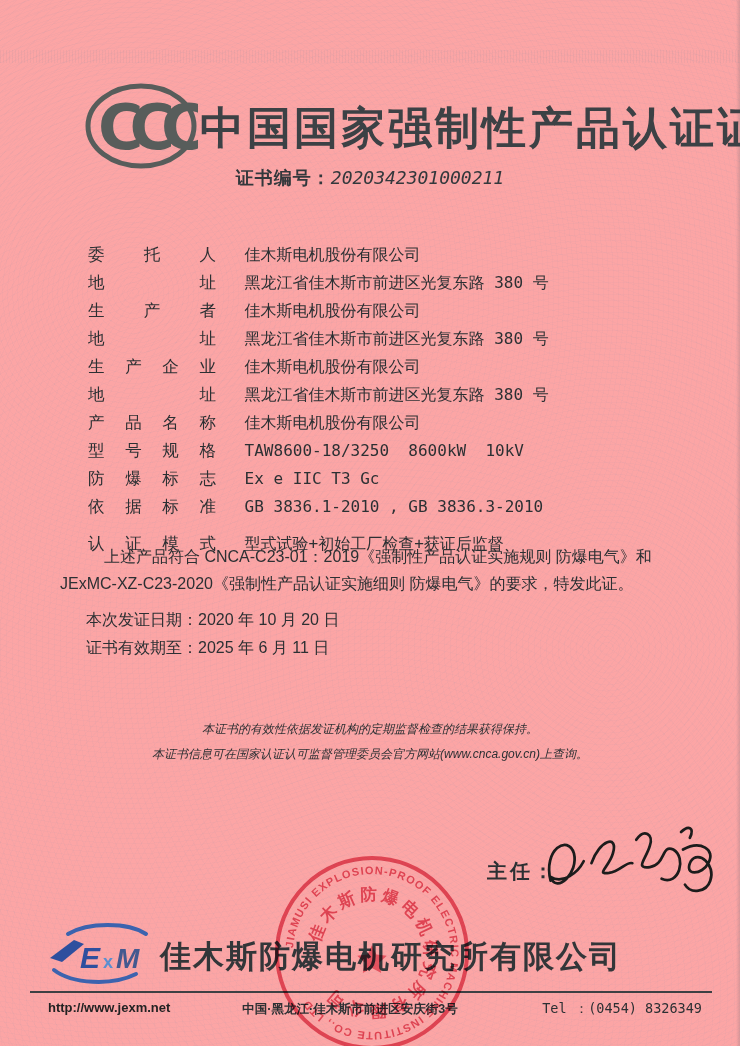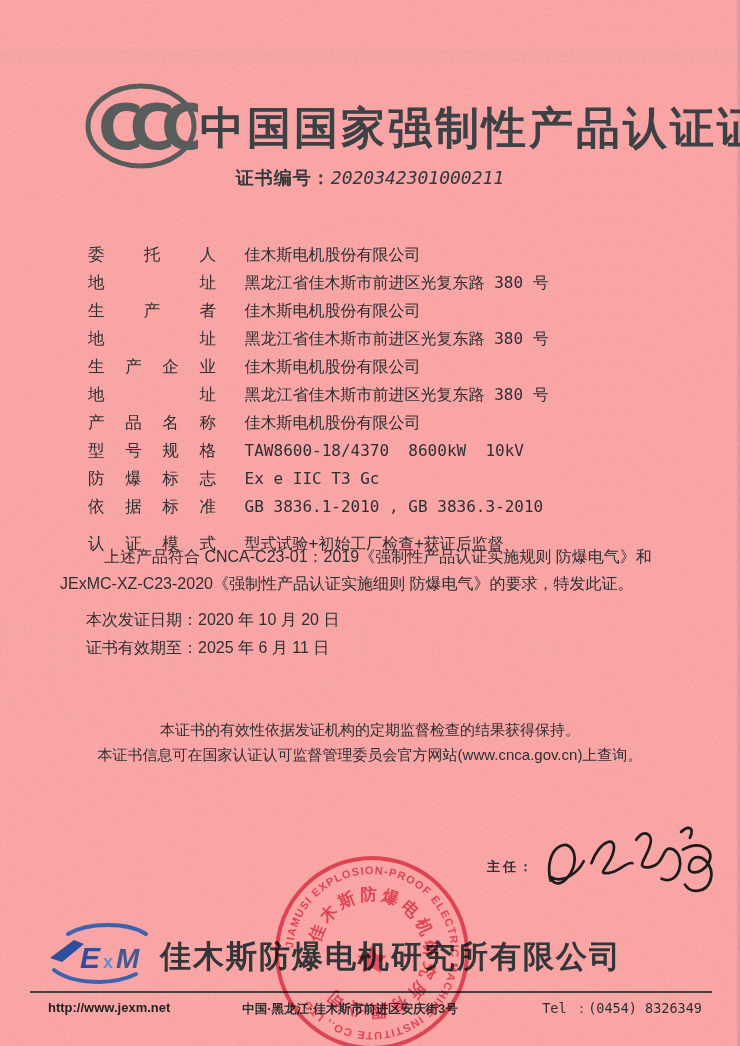--- a/index.html
+++ b/index.html
@@ -59,24 +59,24 @@
   }
 
   .statement{
     position:absolute;left:60px;top:543px;width:612px;
     font-size:16px;line-height:27px;text-indent:44px;color:#2c3033;font-weight:500;
   }
   .info{position:absolute;left:86px;top:606px;width:600px;}
   .info div{height:27.5px;line-height:27.5px;font-size:16px;font-weight:500;color:#2c3033;}
 
   .notes{position:absolute;left:0;top:717px;width:740px;text-align:center;}
-  .notes div{font-size:15px;line-height:25px;font-weight:500;color:#2c3033;}
+  .notes div{font-size:12px;line-height:25px;font-weight:500;color:#2c3033;font-style:italic;}
 
   .sig-label{
-    position:absolute;left:487px;top:858px;font-size:13px;font-weight:600;
+    position:absolute;left:487px;top:858px;font-size:20px;font-weight:600;
     letter-spacing:3px;color:#2c3033;
   }
   .sig-svg{position:absolute;left:535px;top:815px;width:185px;height:110px;}
 
   .stamp{
     position:absolute;left:272px;top:853px;width:200px;height:200px;
     mix-blend-mode:multiply;opacity:.88;z-index:5;pointer-events:none;
   }
 
   .jexm-logo{position:absolute;left:40px;top:918px;width:118px;height:70px;}
@@ -137,21 +137,21 @@
     <div class="frow">
       <span class="flabel">地址</span>
       <span class="fvalue">黑龙江省佳木斯市前进区光复东路 380 号</span>
     </div>
     <div class="frow">
       <span class="flabel">产品名称</span>
       <span class="fvalue">佳木斯电机股份有限公司</span>
     </div>
     <div class="frow">
       <span class="flabel">型号规格</span>
-      <span class="fvalue">TAW8600-18/4370  8600kW  10kV</span>
+      <span class="fvalue">TAW8600-18/3250  8600kW  10kV</span>
     </div>
     <div class="frow">
       <span class="flabel">防爆标志</span>
       <span class="fvalue">Ex e IIC T3 Gc</span>
     </div>
     <div class="frow">
       <span class="flabel">依据标准</span>
       <span class="fvalue">GB 3836.1-2010 , GB 3836.3-2010</span>
     </div>
     <div class="frow gap">

